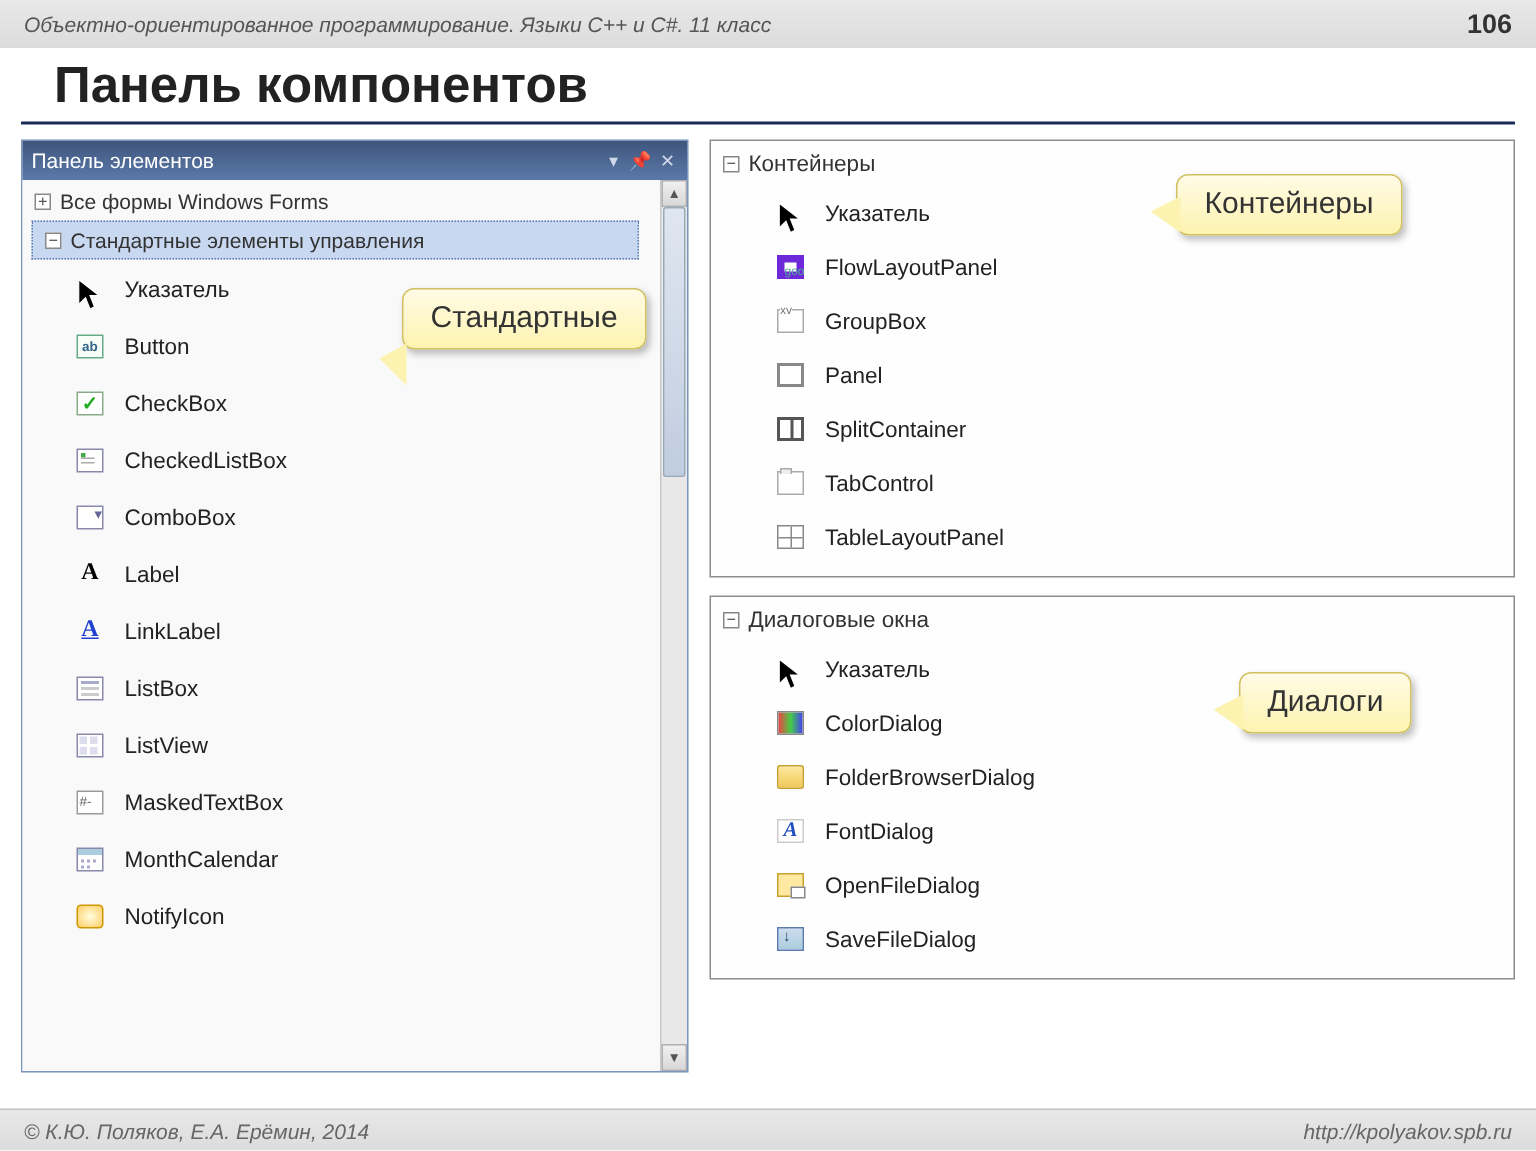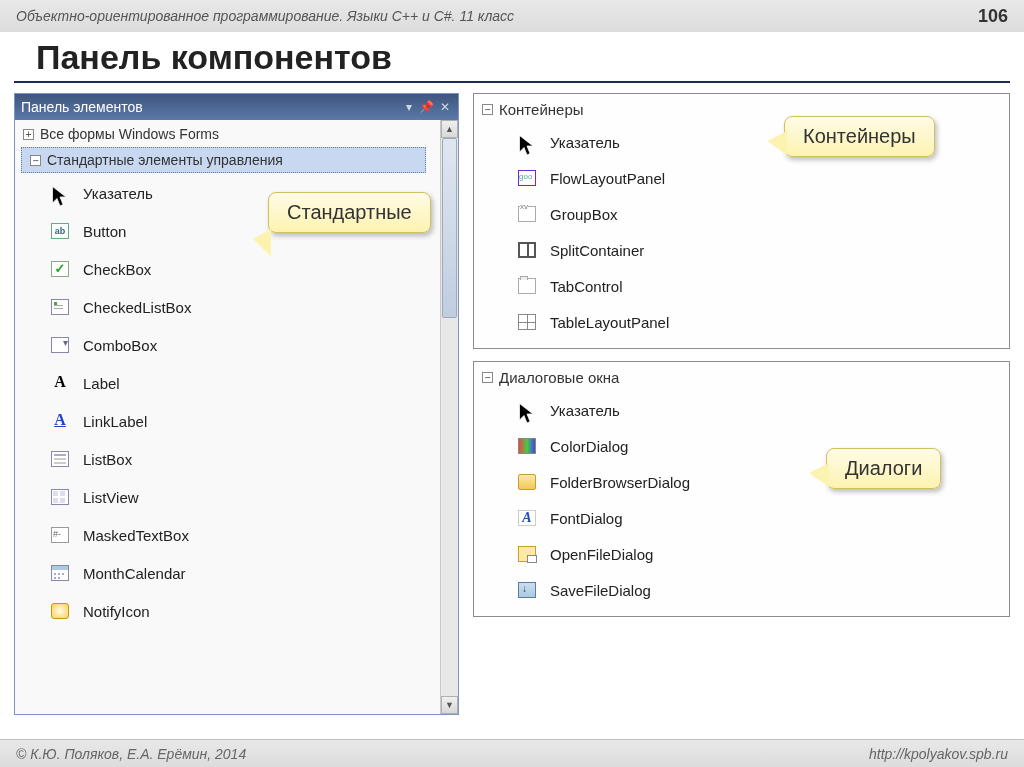--- a/index.html
+++ b/index.html
@@ -217,21 +217,21 @@
   .ico-A { font-family: "Times New Roman", serif; font-weight:bold; font-size:16px; text-align:center; line-height:14px; color:#000; }
   .ico-Au { font-family:"Times New Roman",serif; font-weight:bold; font-size:16px; text-align:center; line-height:13px; color:#2040d0; text-decoration:underline; }
   .ico-listbox { border:1px solid #88a; background:#fff; position:relative; }
   .ico-listbox::before { content:""; position:absolute; left:2px; top:2px; right:2px; height:2px; background:#aac; box-shadow:0 4px 0 #ccc, 0 8px 0 #ccc; }
   .ico-listview { border:1px solid #88a; background:#fff; position:relative; }
   .ico-listview::before { content:""; position:absolute; left:1px; top:1px; width:5px; height:5px; background:#dde; box-shadow: 7px 0 0 #dde, 0 7px 0 #dde, 7px 7px 0 #dde; }
   .ico-masked { border:1px solid #999; background:#fff; font-size:9px; line-height:13px; color:#666; text-align:left; padding-left:1px; }
   .ico-month { border:1px solid #88a; background:linear-gradient(#acd 30%,#fff 30%); position:relative; }
   .ico-month::after { content:""; position:absolute; left:2px; top:7px; width:2px; height:2px; background:#aac; box-shadow:4px 0 0 #aac,8px 0 0 #aac,0 4px 0 #aac,4px 4px 0 #aac; }
   .ico-notify { border:1px solid #c90; background:radial-gradient(#ffd,#fc6); border-radius:3px; }
-  .ico-flow { border:1px solid #6d28d9; background:#fff; color:#5a9; font-size:8px; text-align:left; line-height:12px; }
+  .ico-flow { border:5px solid #6d28d9; background:#fff; color:#5a9; font-size:8px; text-align:center; line-height:12px; }
   .ico-group { border:1px solid #aaa; background:#fff; position:relative; }
   .ico-group::before { content:"xv"; position:absolute; top:-5px; left:1px; font-size:8px; color:#777; background:#fff; }
   .ico-panel { border:2px solid #888; background:#fff; }
   .ico-split { border:2px solid #555; background:#fff; position:relative; }
   .ico-split::after { content:""; position:absolute; left:50%; top:0; bottom:0; width:2px; background:#555; }
   .ico-tab { border:1px solid #aaa; background:#fff; position:relative; }
   .ico-tab::before { content:""; position:absolute; top:-3px; left:1px; width:6px; height:3px; background:#eee; border:1px solid #aaa; border-bottom:none; }
   .ico-table { border:1px solid #888; background:#fff; position:relative; }
   .ico-table::before { content:""; position:absolute; inset:0; background:linear-gradient(#888,#888) center/1px 100% no-repeat, linear-gradient(#888,#888) center/100% 1px no-repeat; }
   .ico-color { width:18px; height:16px; background:linear-gradient(90deg,#e44,#4c4,#44e); border:1px solid #888; }
@@ -385,20 +385,26 @@
             <span>FlowLayoutPanel</span>
           </div>
           <div class="item-row">
             <span class="item-icon">
               <span class="ico ico-group"></span>
             </span>
             <span>GroupBox</span>
           </div>
           <div class="item-row">
             <span class="item-icon">
+              <span class="ico ico-panel"></span>
+            </span>
+            <span>Panel</span>
+          </div>
+          <div class="item-row">
+            <span class="item-icon">
               <span class="ico ico-split"></span>
             </span>
             <span>SplitContainer</span>
           </div>
           <div class="item-row">
             <span class="item-icon">
               <span class="ico ico-tab"></span>
             </span>
             <span>TabControl</span>
           </div>

